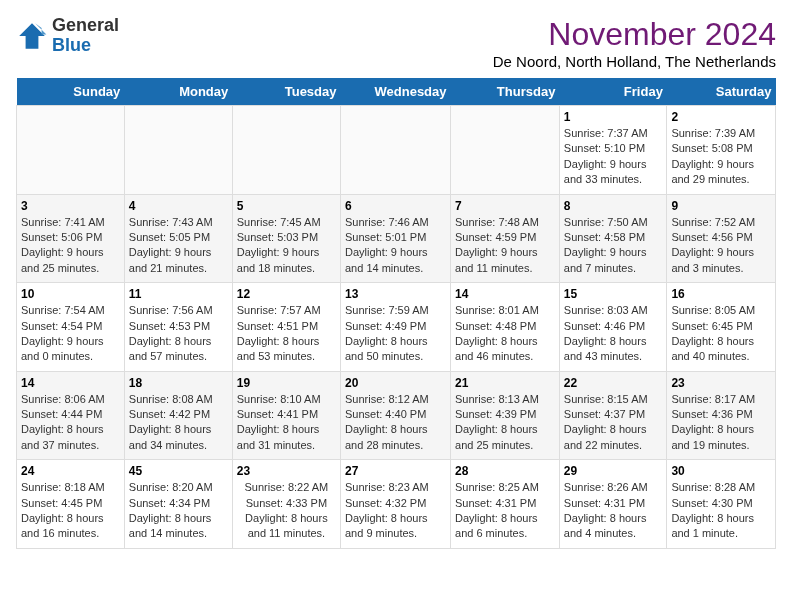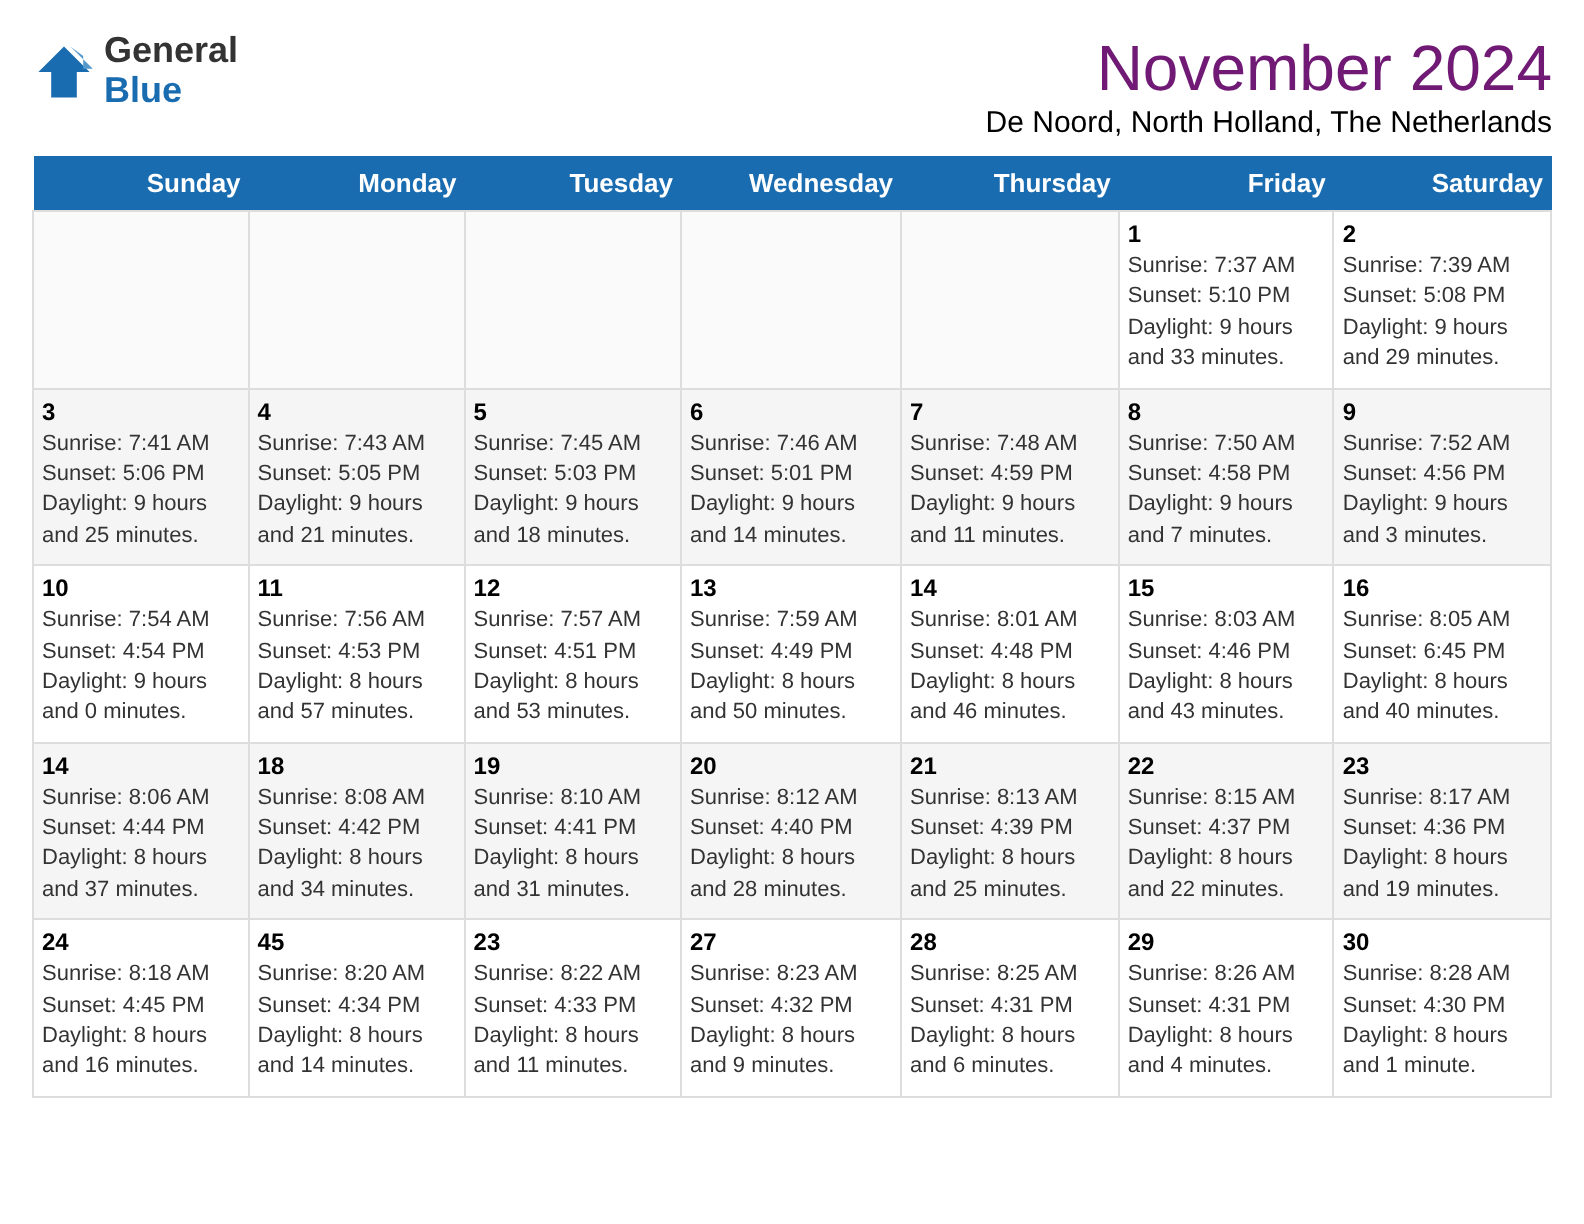--- a/index.html
+++ b/index.html
@@ -279,21 +279,21 @@
 Daylight: 8 hours and 16 minutes.</div>
         </td>
         <td>
           <div class="day-num">45</div>
           <div class="day-info" style="white-space: pre-line;">Sunrise: 8:20 AM
 Sunset: 4:34 PM
 Daylight: 8 hours and 14 minutes.</div>
         </td>
         <td>
           <div class="day-num">23</div>
-          <div class="day-info" style="white-space: pre-line;">Sunrise: 8:22 AM
+          <div class="day-info" style="white-space: pre-line; text-align: center;">Sunrise: 8:22 AM
 Sunset: 4:33 PM
 Daylight: 8 hours and 11 minutes.</div>
         </td>
         <td>
           <div class="day-num">27</div>
           <div class="day-info" style="white-space: pre-line;">Sunrise: 8:23 AM
 Sunset: 4:32 PM
 Daylight: 8 hours and 9 minutes.</div>
         </td>
         <td>

